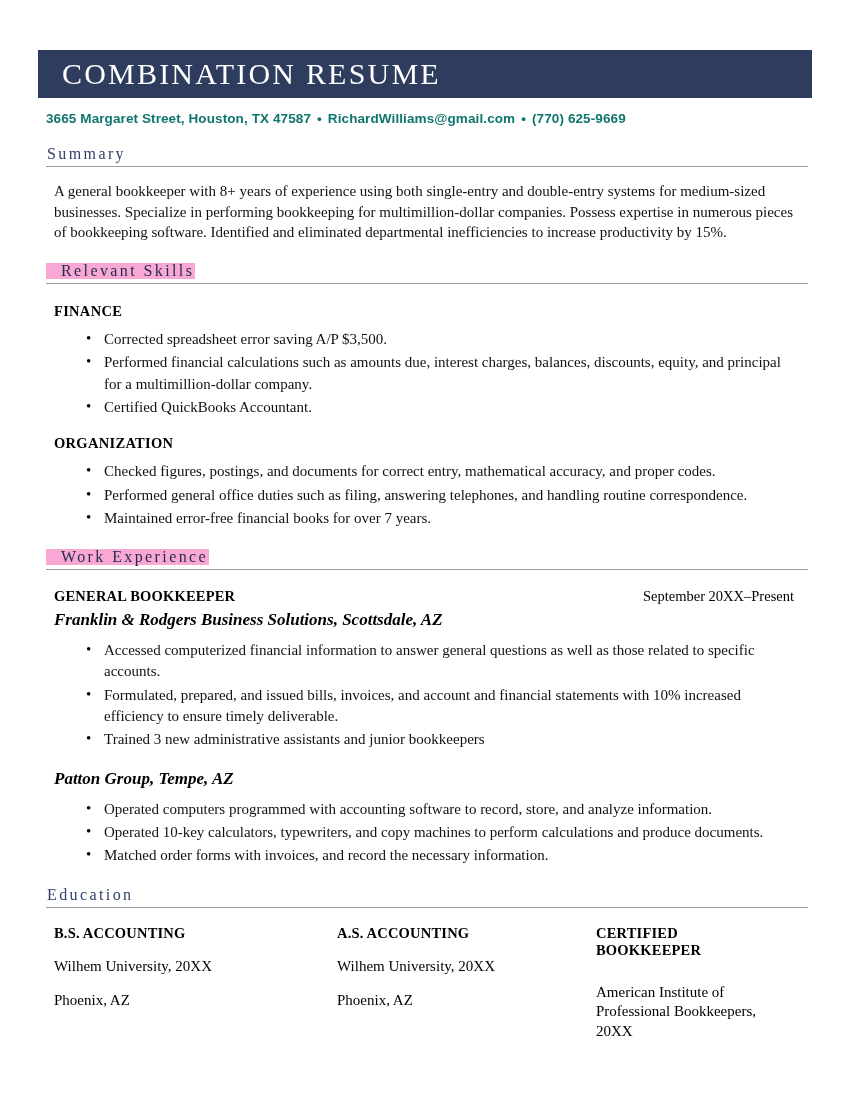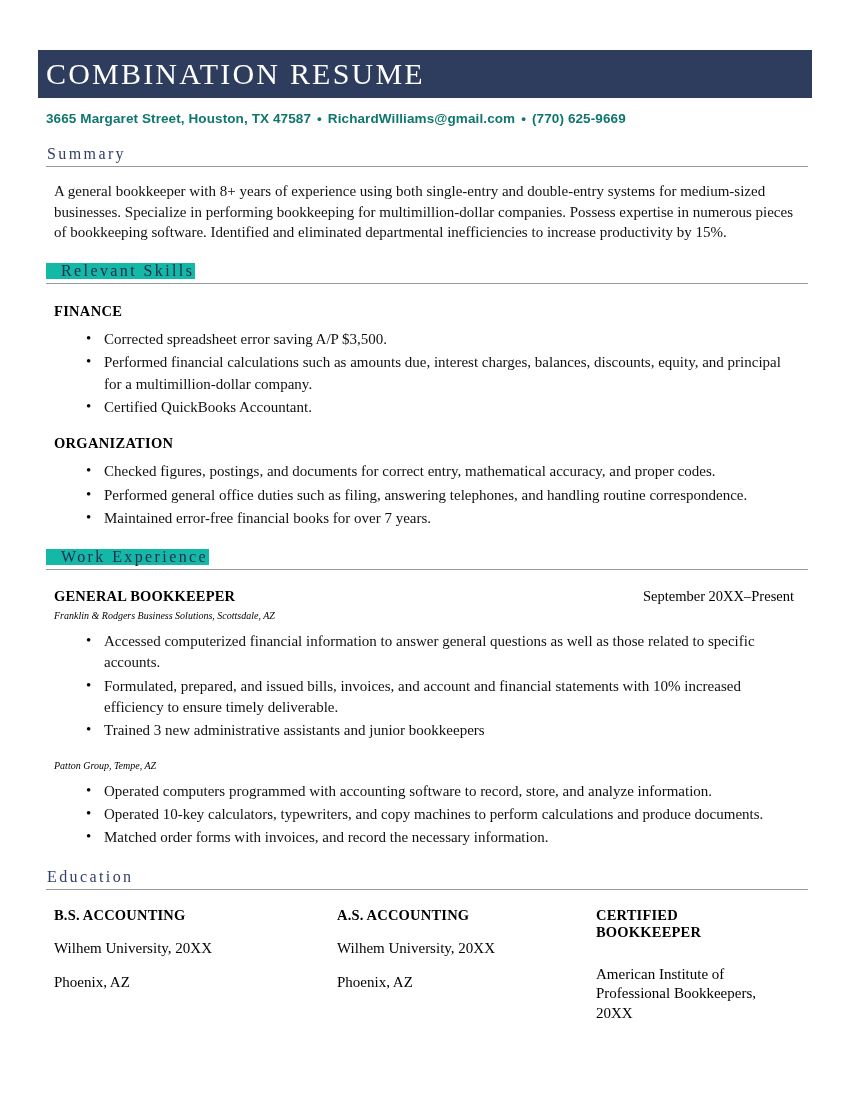--- a/index.html
+++ b/index.html
@@ -22,21 +22,21 @@
     box-sizing: border-box;
     padding: 50px 38px 0 38px;
   }
 
   
   .name-banner {
     background: #2e3c5d;
     height: 48px;
     display: flex;
     align-items: center;
-    padding-left: 8px;
+    padding-left: 24px;
     box-sizing: border-box;
   }
   .name-banner .name-text {
     color: #ffffff;
     font-family: "Liberation Serif", "DejaVu Serif", serif;
     font-size: 30px;
     font-weight: 400;
     letter-spacing: 2.2px;
     line-height: 1;
   }
@@ -68,21 +68,21 @@
   }
   .section-head .sh-text {
     font-family: "Liberation Serif", "DejaVu Serif", serif;
     font-size: 16px;
     color: #33406b;
     letter-spacing: 2.4px;
     display: inline-block;
     padding: 0 1px;
   }
   .section-head.highlight .sh-text {
-    background: #14b8a6;
+    background: #f9a8d4;
     color: #1f2a4d;
     padding-left: 15px;
   }
 
   .section-body {
     padding-left: 8px;
     padding-right: 14px;
   }
 
   
@@ -140,22 +140,23 @@
     font-size: 14.5px;
     letter-spacing: 0.2px;
   }
   .job-dates {
     font-size: 14.5px;
     white-space: nowrap;
     padding-left: 16px;
   }
   .job-company {
     font-style: italic;
-    font-size: 10px;
+    font-size: 17px;
     margin-top: 5px;
+    font-weight: bold;
   }
   .job .bullets { margin-top: 10px; }
 
   
   .edu-grid {
     margin-top: 17px;
     display: grid;
     grid-template-columns: 283px 259px 1fr;
   }
   .edu-col { padding-right: 18px; }

